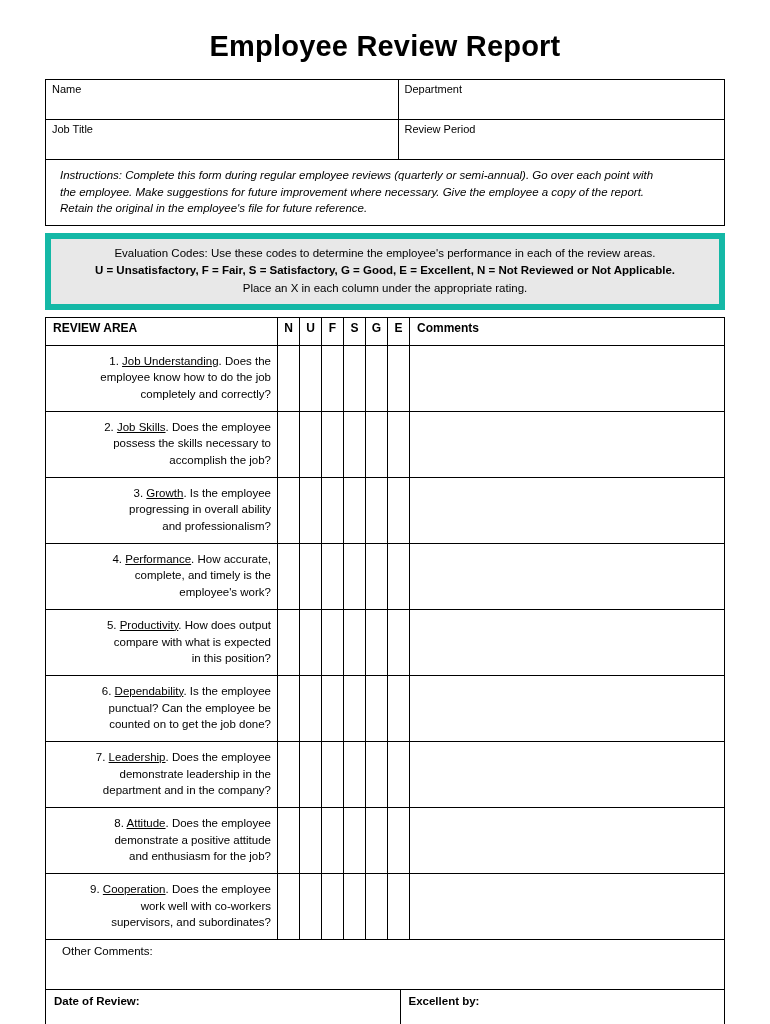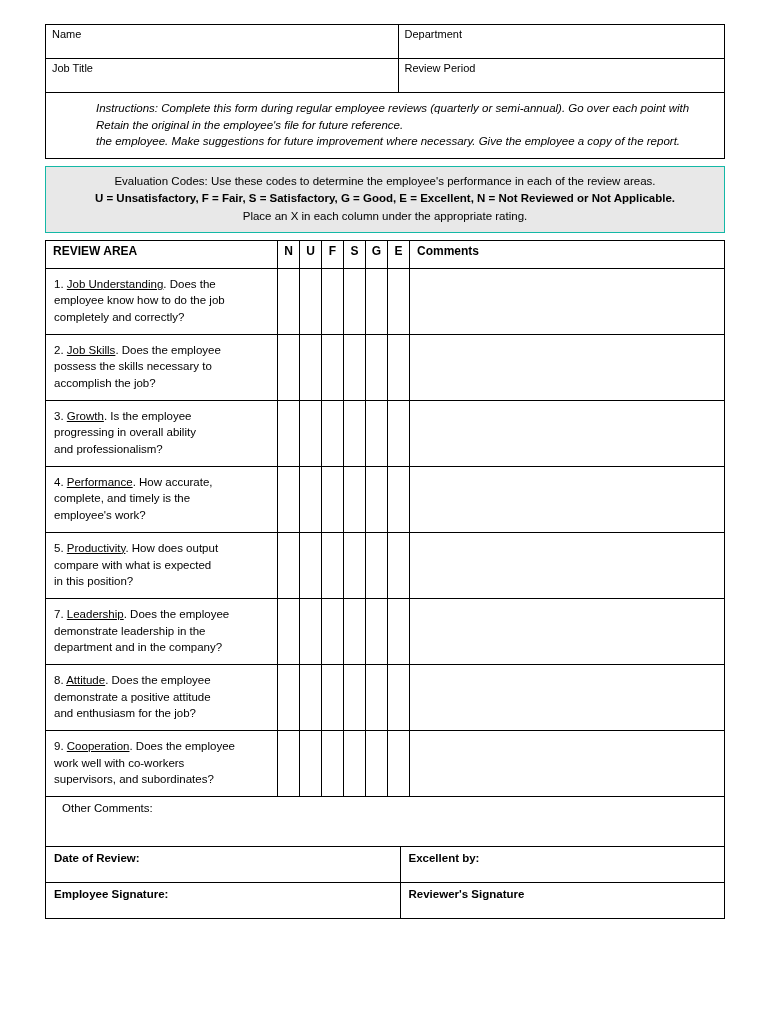--- a/index.html
+++ b/index.html
@@ -32,39 +32,39 @@
 
   table.block {
     width: 100%;
     border-collapse: collapse;
     table-layout: fixed;
   }
   .hdr-table td {
     border: 1px solid #000;
     height: 30px;
     font-size: 11px;
-    padding: 3px 6px 0 6px;
+    padding: 3px 6px 6px 6px;
     vertical-align: top;
   }
   .hdr-table .cell-left { width: 50%; }
 
   .instructions {
     border: 1px solid #000;
     border-top: none;
     font-size: 11.5px;
     font-style: italic;
     line-height: 1.45;
     padding: 7px 10px 8px 14px;
   }
-  .instructions .ind { display: block; margin-left: 36px; }
+  .instructions .ind { display: block; }
 
   .spacer { height: 7px; }
 
   .codes {
-    border: 1px solid #14b8a6;
+    border: 6px solid #14b8a6;
     background: #e8e8e8;
     text-align: center;
     font-size: 11.5px;
     line-height: 1.5;
     padding: 6px 8px 7px 8px;
   }
   .codes .b { font-weight: bold; }
 
   .spacer2 { height: 7px; }
 
@@ -91,20 +91,21 @@
     padding-left: 0;
     padding-right: 0;
   }
   .col-area { width: 232px; }
   .col-rate { width: 22px; }
   .col-comments { width: auto; }
 
   td.area {
     padding: 7px 6px 8px 8px;
     line-height: 1.45;
+    text-align: right;
   }
   td.area .num { white-space: nowrap; }
   td.area u { text-decoration: underline; }
   td.rate { }
   td.comments { }
 
   .other-comments {
     border: 1px solid #000;
     border-top: none;
     height: 44px;
@@ -120,38 +121,39 @@
     vertical-align: top;
     font-weight: bold;
   }
   .sig-table .cell-left { width: 50%; }
 </style>
 </head>
 <body>
 
 <div class="page">
 
+  <div class="doc-title">Employee Review Report</div>
 
   <table class="block hdr-table">
     <tbody>
         <tr>
       <td class="cell-left"><span>Name</span></td>
       <td><span>Department</span></td>
     </tr>
     <tr>
       <td class="cell-left"><span>Job Title</span></td>
       <td><span>Review Period</span></td>
     </tr>
   </tbody>
     </table>
 
   <div class="instructions">
     <span class="ind">Instructions:  Complete this form during regular employee reviews (quarterly or semi-annual).  Go over each point with</span>
+    <span class="ind">the employee. Make suggestions for future improvement where necessary.  Give the employee a copy of the report.</span>
     <span class="ind">Retain the original in the employee's file for future reference.</span>
-    <span class="ind">the employee. Make suggestions for future improvement where necessary.  Give the employee a copy of the report.</span>
   </div>
 
   <div class="spacer"></div>
 
   <div class="codes">
     <div>Evaluation Codes:  Use these codes to determine the employee's performance in each of the review areas.</div>
     <div class="b">U = Unsatisfactory, F = Fair, S = Satisfactory, G = Good, E = Excellent, N = Not Reviewed or Not Applicable.</div>
     <div>Place an X in each column under the appropriate rating.</div>
   </div>
 
@@ -255,20 +257,35 @@
         </td>
         <td class="rate"></td>
         <td class="rate"></td>
         <td class="rate"></td>
         <td class="rate"></td>
         <td class="rate"></td>
         <td class="rate"></td>
         <td class="comments"></td>
       </tr>
 
+      <tr>
+        <td class="area">
+          <span class="num">6.</span>
+          <u>Dependability</u><span>.  Is the employee</span><br>
+          <span>punctual?  Can the employee be</span><br>
+          <span>counted on to get the job done?</span>
+        </td>
+        <td class="rate"></td>
+        <td class="rate"></td>
+        <td class="rate"></td>
+        <td class="rate"></td>
+        <td class="rate"></td>
+        <td class="rate"></td>
+        <td class="comments"></td>
+      </tr>
 
       <tr>
         <td class="area">
           <span class="num">7.</span>
           <u>Leadership</u><span>.  Does the employee</span><br>
           <span>demonstrate leadership in the</span><br>
           <span>department and in the company?</span>
         </td>
         <td class="rate"></td>
         <td class="rate"></td>

